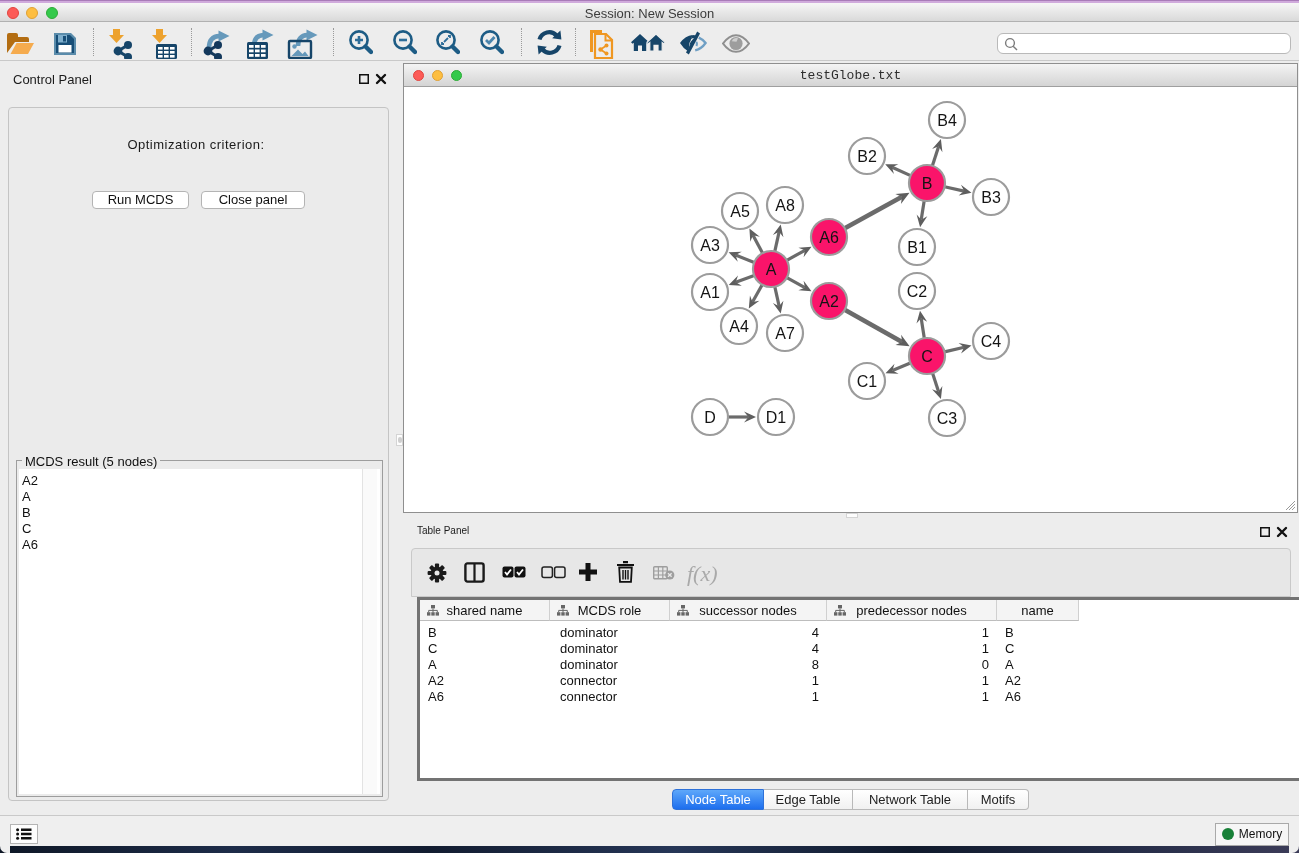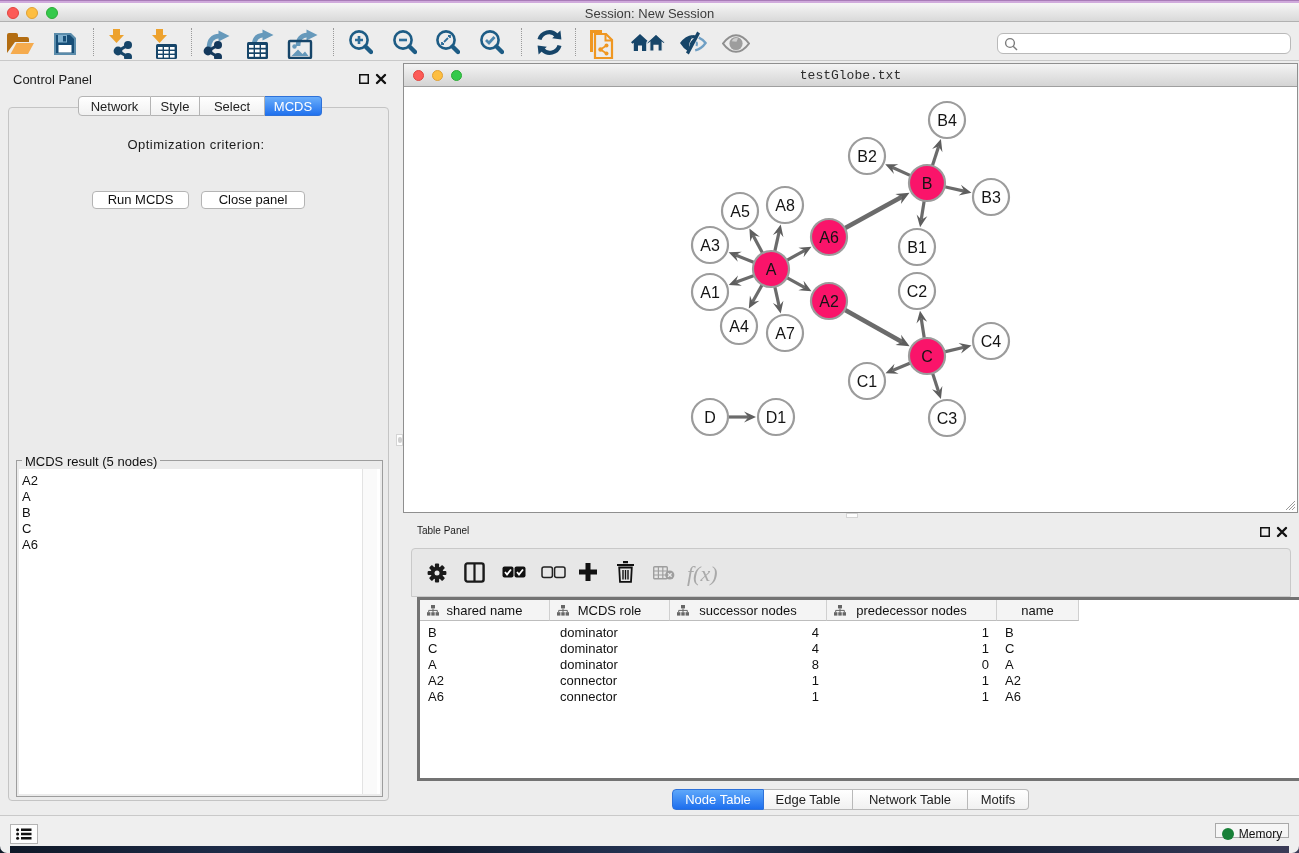--- a/index.html
+++ b/index.html
@@ -69,21 +69,21 @@
 .btab { height:21px; border:1px solid #b9b9b9; border-left:none; background:linear-gradient(#ffffff,#f1f1f1); font-size:13px;
   color:#222; display:flex; align-items:center; justify-content:center; }
 .btab.first { border-left:1px solid #b9b9b9; border-radius:4px 0 0 4px;
   background:linear-gradient(#5ea8fa,#1d6eee); color:#fff; border-color:#2e71d8; }
 .btab.last { border-radius:0 4px 4px 0; }
 
 
 #statusbar { left:0; top:815px; width:1299px; height:31px; background:#efefef; border-top:1px solid #c9c9c9; }
 #list-btn { position:absolute; left:10px; top:8px; width:28px; height:20px; background:#fdfdfd;
   border:1px solid #b4b4b4; }
-#mem-btn { position:absolute; left:1215px; top:7px; width:74px; height:15px; background:#f6f6f6;
+#mem-btn { position:absolute; left:1215px; top:7px; width:74px; height:23px; background:#f6f6f6;
   border:1px solid #a9a9a9; font-size:12px; color:#111; text-align:center; line-height:21px; }
 #wallpaper { left:0; top:846px; width:1299px; height:7px;
   background:linear-gradient(90deg,#0e1726 0%,#1d2c49 18%,#121c30 33%,#263657 52%,#101a2c 70%,#242c47 86%,#3c3c58 100%); }
 </style>
 </head>
 <body>
 <div id="deskTop" class="abs"></div>
 
 <div id="titlebar" class="abs">
   <div class="tl" style="left:7px;top:4px;background:#fc5b57;border:1px solid #e2443f;"></div>
@@ -241,26 +241,20 @@
 
 <div id="cpanel" class="abs">
   <div id="cp-title">Control Panel</div>
   <svg class="wicon" style="left:359px;top:13px" width="10" height="10" viewBox="0 0 10 10">
       <rect x="0.75" y="0.75" width="8.5" height="8.5" fill="none" stroke="#111" stroke-width="1.5"></rect>
     </svg>
   <svg class="wicon" style="left:375px;top:12px" width="12" height="12" viewBox="0 0 12 12">
       <path d="M2 2 L10 10 M10 2 L2 10" stroke="#111" stroke-width="2.4" stroke-linecap="round"></path>
     </svg>
   <div id="cp-sub"></div>
-  <div id="tabs">
-    <div class="tab first" style="width:73px;">Network</div>
-    <div class="tab" style="width:49px;">Style</div>
-    <div class="tab" style="width:65px;">Select</div>
-    <div class="tab sel" style="width:57px;">MCDS</div>
-  </div>
   <div id="opt-label">Optimization criterion:</div>
   <div class="btn" style="left:92px;top:130px;width:97px;">Run MCDS</div>
   <div class="btn" style="left:201px;top:130px;width:104px;">Close panel</div>
   <div id="fieldset">
     <div id="fs-border"></div>
     <div id="fs-legend">MCDS result (5 nodes)</div>
     <div id="fs-list">
       <div class="li">A2</div>
         <div class="li">A</div>
         <div class="li">B</div>

